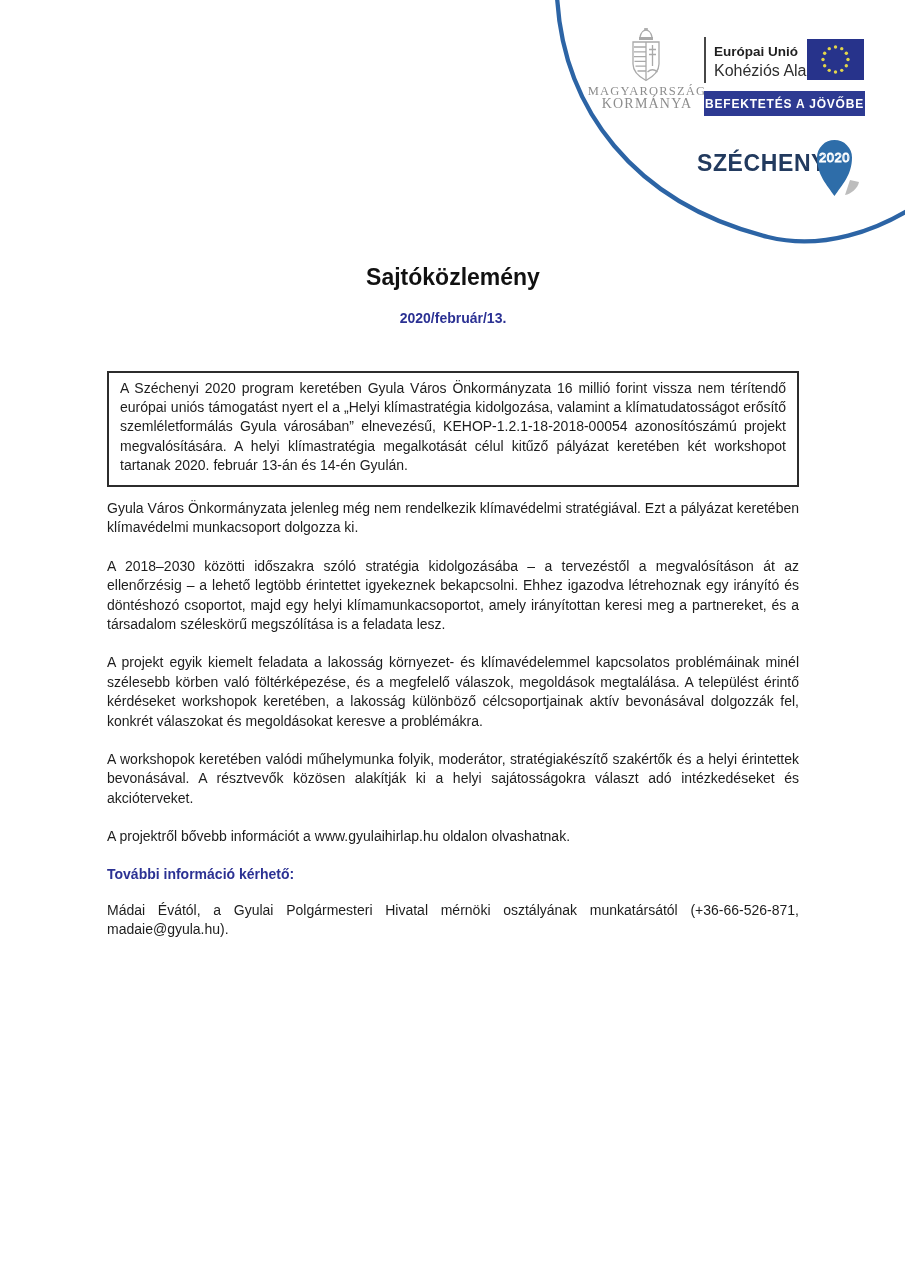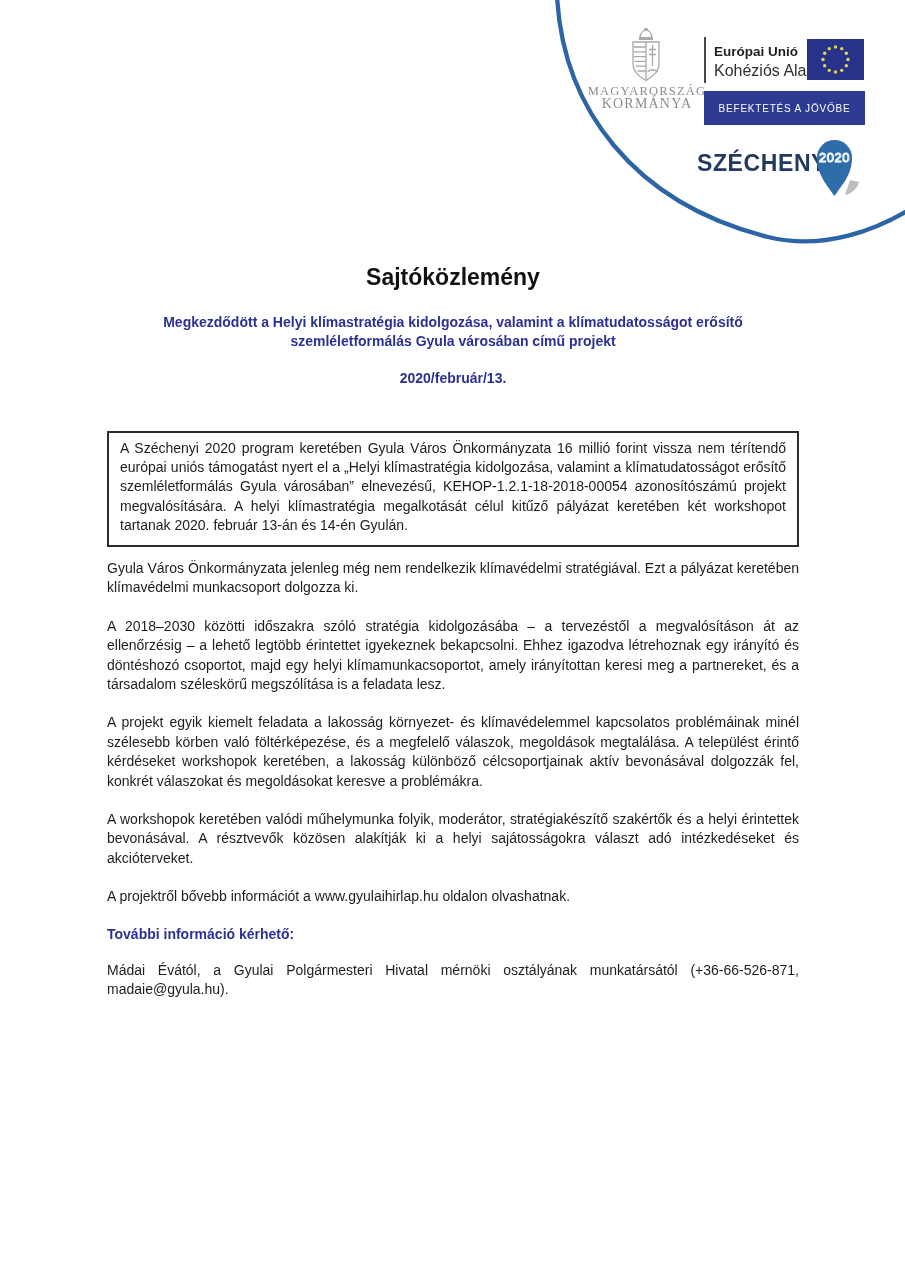--- a/index.html
+++ b/index.html
@@ -26,23 +26,23 @@
   }
   .gov-text .l1{font-size:12.5px;line-height:12px;}
   .gov-text .l2{font-size:14px;line-height:11px;margin-top:1px;}
   .logo-divider{position:absolute;left:704px;top:37px;width:2px;height:46px;background:#474747;}
   .eu-title{position:absolute;left:714px;top:44px;font-size:13.5px;font-weight:bold;color:#1f1f1f;}
   .eu-sub{position:absolute;left:714px;top:62px;font-size:16px;color:#2e2e2e;}
   .flag-svg{position:absolute;left:807px;top:39px;}
   .flag-rect{fill:var(--eu-flag-blue,#27338b);}
   .star{fill:var(--star-yellow,#e3d64b);}
   .banner{
-    position:absolute;left:704px;top:91px;width:161px;height:34px;
+    position:absolute;left:704px;top:91px;width:161px;height:25px;
     background:var(--banner-blue,#2d3a92);color:#ffffff;
-    font-size:10px;font-weight:normal;letter-spacing:.8px;
+    font-size:12px;font-weight:bold;letter-spacing:.8px;
     display:flex;align-items:center;justify-content:center;
   }
   .szechenyi{position:absolute;left:697px;top:150px;
     font-size:23px;font-weight:bold;letter-spacing:.6px;
     color:var(--szechenyi-navy,#223a5e);}
   .pin-svg{position:absolute;left:813px;top:137px;}
   .pin-body{fill:var(--pin-blue,#2e6da9);}
   .pin-shadow{fill:#bdbdbd;}
   .pin-year{fill:none;stroke:#ffffff;stroke-width:.95;
     font-family:"Liberation Sans",sans-serif;font-size:13px;letter-spacing:.5px;}
@@ -119,21 +119,20 @@
     <div class="szechenyi">SZÉCHENYI</div>
     <svg class="pin-svg" width="62" height="66" viewBox="0 0 62 66">
       <path class="pin-shadow" d="M32 58 C38 57 45 51 46 45 L37 43 Z"></path>
       <path class="pin-body" d="M21.5 59 C14 48 4 38 4 20.5 A17.5 17.5 0 0 1 39 20.5 C39 38 29 48 21.5 59 Z"></path>
       <text class="pin-year" x="21.5" y="25" text-anchor="middle">2020</text>
     </svg>
   </div>
 
   <div class="main">
     <h1 class="doc-title">Sajtóközlemény</h1>
-    <div class="doc-subtitle">Megkezdődött a Helyi klímastratégia kidolgozása, valamint a klímatudatosságot erősítő szemléletformálás Gyula városában című projekt</div>
     <div class="doc-date">2020/február/13.</div>
 
     <div class="lead-box">A Széchenyi 2020 program keretében Gyula Város Önkormányzata 16 millió forint vissza nem térítendő európai uniós támogatást nyert el a „Helyi klímastratégia kidolgozása, valamint a klímatudatosságot erősítő szemléletformálás Gyula városában” elnevezésű, KEHOP-1.2.1-18-2018-00054 azonosítószámú projekt megvalósítására. A helyi klímastratégia megalkotását célul kitűző pályázat keretében két workshopot tartanak 2020. február 13-án és 14-én Gyulán.</div>
 
     <div class="body-copy">
       <p class="first">Gyula Város Önkormányzata jelenleg még nem rendelkezik klímavédelmi stratégiával. Ezt a pályázat keretében klímavédelmi munkacsoport dolgozza ki.</p>
       <p>A 2018–2030 közötti időszakra szóló stratégia kidolgozásába – a tervezéstől a megvalósításon át az ellenőrzésig – a lehető legtöbb érintettet igyekeznek bekapcsolni. Ehhez igazodva létrehoznak egy irányító és döntéshozó csoportot, majd egy helyi klímamunkacsoportot, amely irányítottan keresi meg a partnereket, és a társadalom széleskörű megszólítása is a feladata lesz.</p>
       <p>A projekt egyik kiemelt feladata a lakosság környezet- és klímavédelemmel kapcsolatos problémáinak minél szélesebb körben való föltérképezése, és a megfelelő válaszok, megoldások megtalálása. A települést érintő kérdéseket workshopok keretében, a lakosság különböző célcsoportjainak aktív bevonásával dolgozzák fel, konkrét válaszokat és megoldásokat keresve a problémákra.</p>
       <p>A workshopok keretében valódi műhelymunka folyik, moderátor, stratégiakészítő szakértők és a helyi érintettek bevonásával. A résztvevők közösen alakítják ki a helyi sajátosságokra választ adó intézkedéseket és akcióterveket.</p>
       <p>A projektről bővebb információt a www.gyulaihirlap.hu oldalon olvashatnak.</p>

